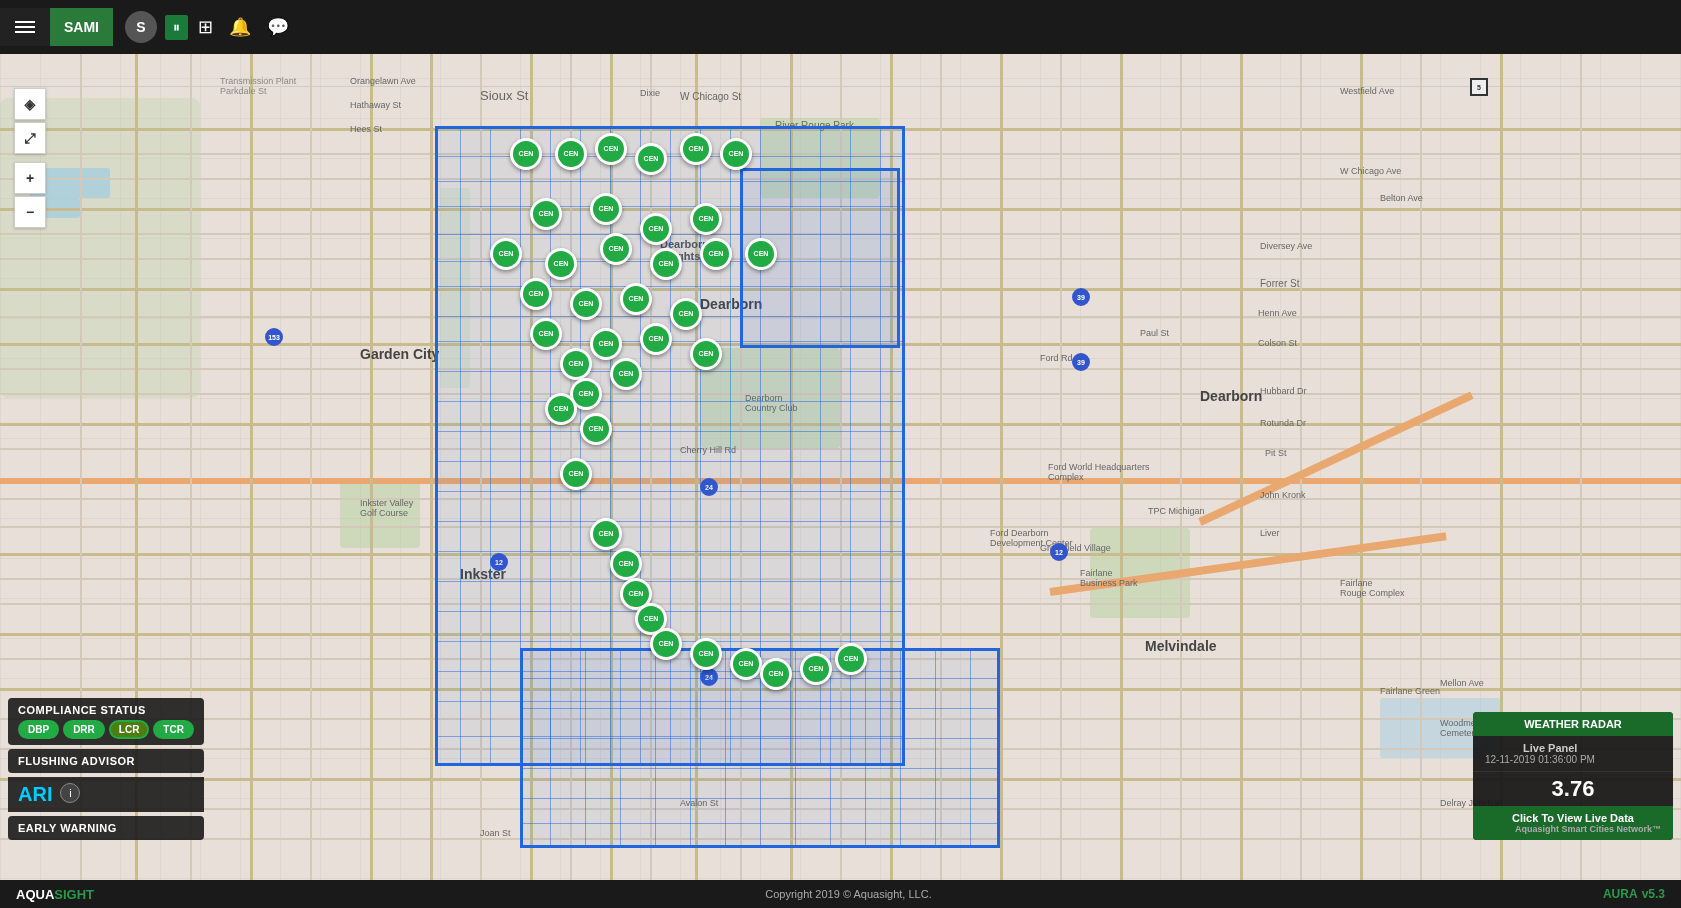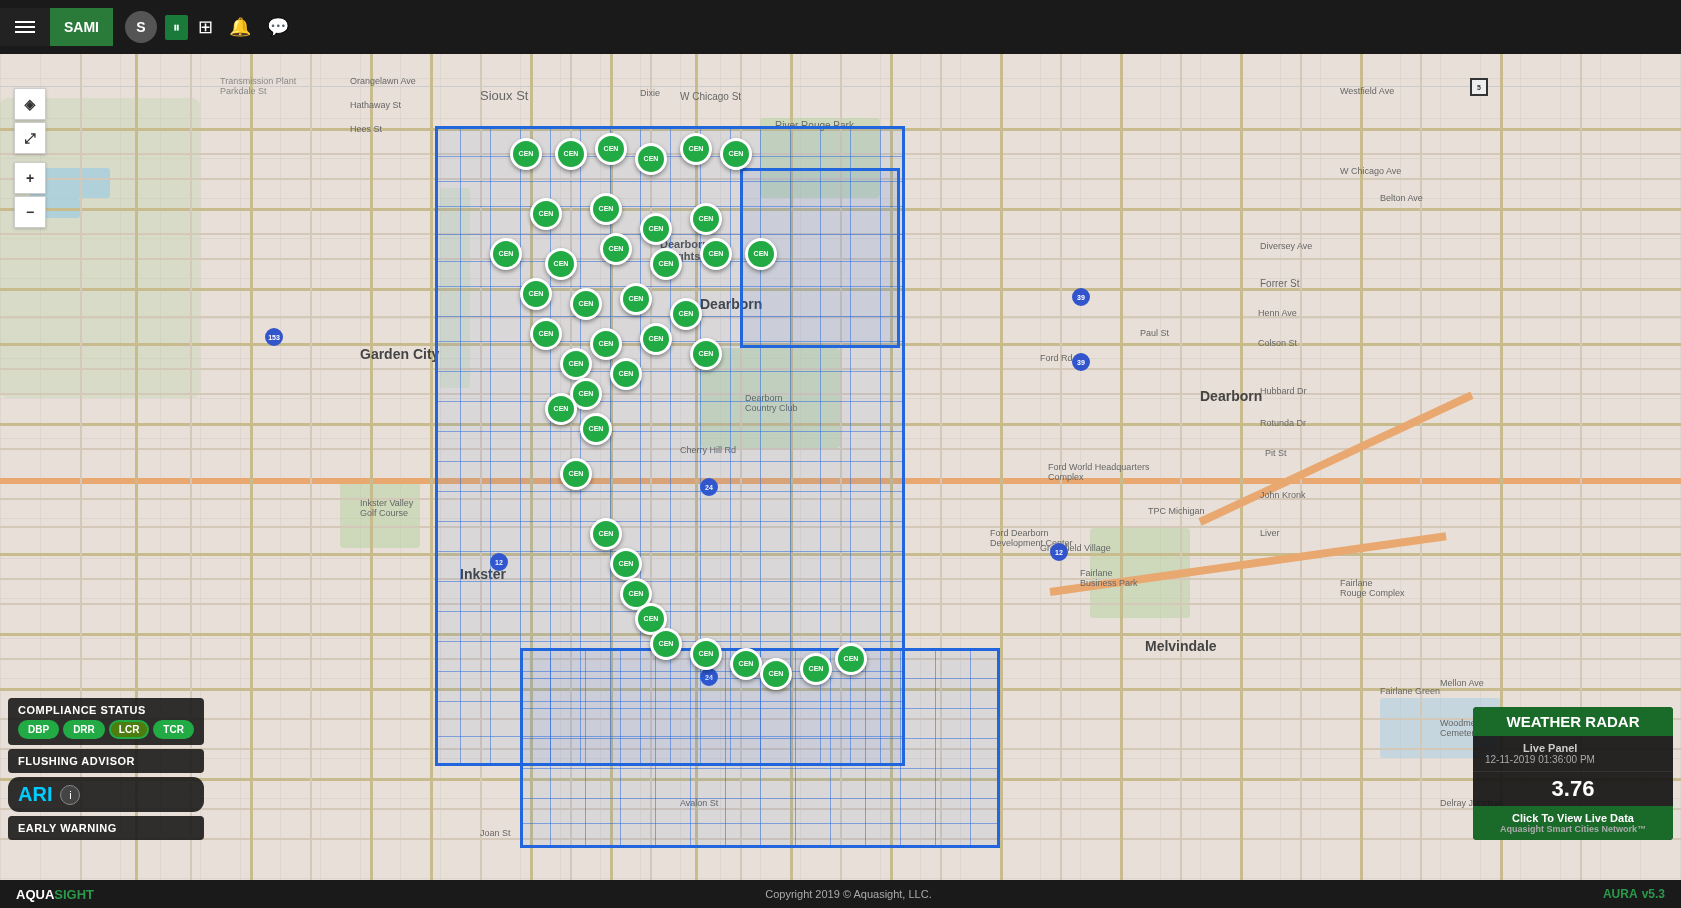--- a/index.html
+++ b/index.html
@@ -128,23 +128,23 @@
       border-radius: 4px; padding: 6px 10px;
       min-width: 160px;
     }
     .flushing-title {
       font-size: 11px; font-weight: bold; color: #fff;
       letter-spacing: 0.5px;
     }
 
     #ari-panel {
       background: rgba(20,20,20,0.88);
-      border-radius: 11px; padding: 6px 10px;
+      border-radius: 0; padding: 6px 10px;
       min-width: 160px;
-      display: flex; align-items: center; gap: 8px;
+      display: flex; align-items: flex-start; gap: 8px;
     }
     .ari-label {
       font-size: 20px; font-weight: bold; color: #00ccff;
     }
     .ari-info-btn {
       width: 20px; height: 20px; border-radius: 50%; background: #444;
       border: 1px solid #888; color: #fff; font-size: 11px;
       display: flex; align-items: center; justify-content: center; cursor: pointer;
     }
 
@@ -160,21 +160,21 @@
 
     
     #weather-panel {
       position: absolute; bottom: 40px; right: 8px; z-index: 50;
       background: rgba(20,20,20,0.92); color: #fff;
       border-radius: 4px; min-width: 200px;
     }
 
     .weather-header {
       background: #1a6a2a; padding: 6px 12px;
-      font-size: 15px; font-weight: bold; text-align: center;
+      font-size: 11px; font-weight: bold; text-align: center;
       border-radius: 4px 4px 0 0;
     }
 
     .live-panel-section {
       padding: 6px 12px; border-bottom: 1px solid #333;
     }
     .live-panel-label {
       font-size: 11px; color: #ccc; font-weight: bold; margin-left: 38px;
     }
     .live-panel-date {
@@ -184,21 +184,21 @@
       font-size: 22px; font-weight: bold; color: #fff; text-align: center;
       padding: 4px 0;
     }
 
     .click-live-btn {
       background: #1a6a2a; padding: 6px 12px;
       font-size: 11px; font-weight: bold; text-align: center;
       cursor: pointer; border-radius: 0 0 4px 4px;
     }
     .aquasight-network {
-      font-size: 9px; color: #aaa; text-align: center;
+      font-size: 9px; color: #aaa; text-align: right;
     }
 
     
     #footer {
       position: absolute; bottom: 0; left: 0; right: 0; height: 28px;
       background: #1a1a1a; display: flex; align-items: center;
       justify-content: space-between; padding: 0 16px; z-index: 100;
     }
     .footer-brand {
       color: #fff; font-size: 13px; font-weight: bold;

